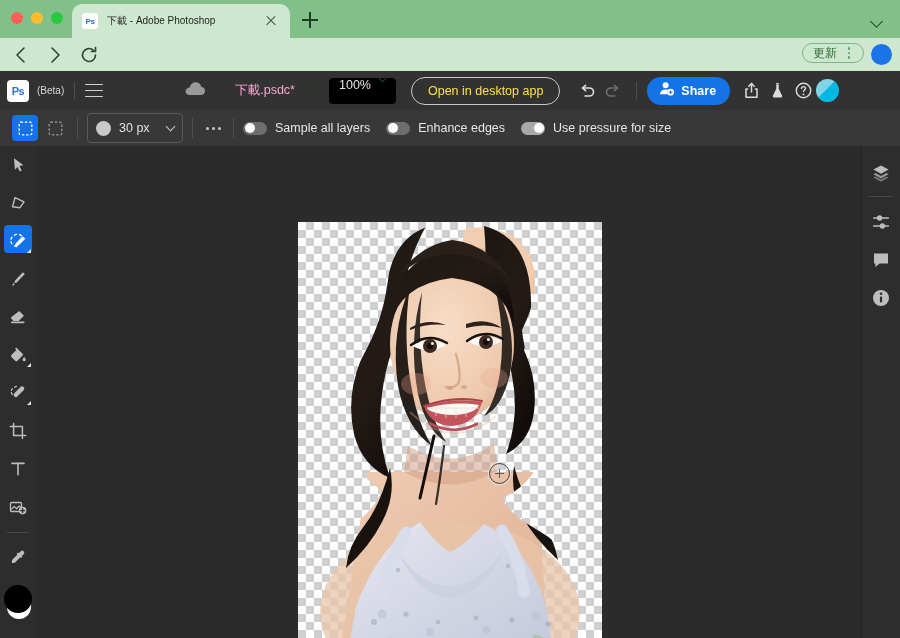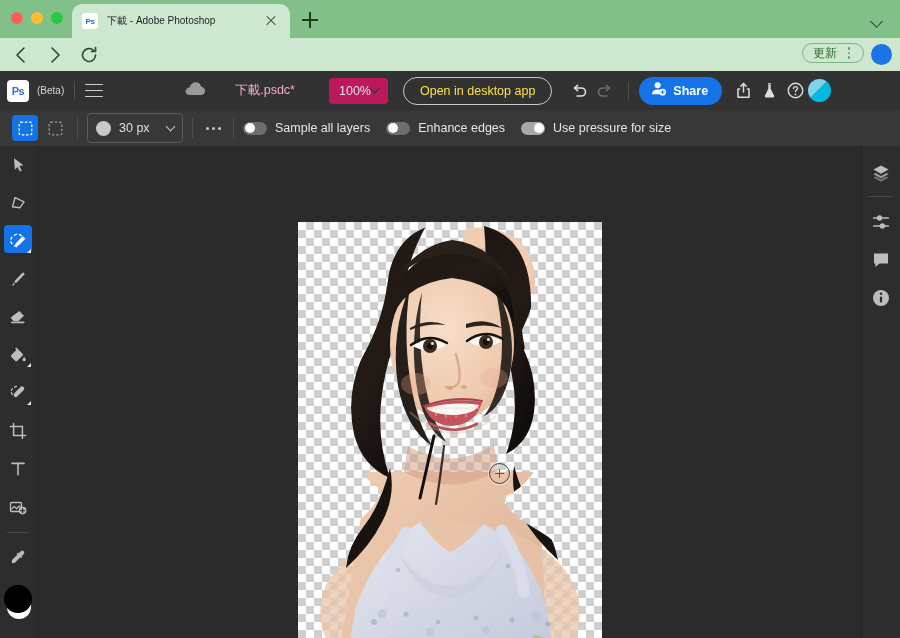--- a/index.html
+++ b/index.html
@@ -98,22 +98,22 @@
     display:flex;align-items:center;justify-content:center;
     font-size:11px;font-weight:bold;color:#2f6fdd;letter-spacing:-.5px;flex:0 0 auto;
   }
   .beta{margin-left:8px;font-size:10px;color:#d6d6d6;}
   .vdiv{width:1px;height:18px;background:#4d4d4d;margin:0 10px;flex:0 0 auto;}
   .hamb{width:18px;height:14px;display:flex;flex-direction:column;justify-content:space-between;flex:0 0 auto;}
   .hamb i{height:1.8px;background:#cfcfcf;display:block;border-radius:1px;}
   .cloud-ic{margin-left:80px;flex:0 0 auto;color:#9a9a9a;}
   .docname{margin-left:28px;font-size:12.5px;color:#f9a8d4;display:flex;align-items:flex-start;gap:7px;flex:0 0 auto;}
   .zoombox{
-    margin-left:20px;background:#be185d;border-radius:4px;height:26px;
-    display:flex;align-items:center;padding:0 10px;box-sizing:border-box;flex:0 0 auto;
+    margin-left:20px;background:#000000;border-radius:4px;height:26px;
+    display:flex;gap:8px;padding:0 10px;box-sizing:border-box;flex:0 0 auto;
   }
   .zoomval{font-size:12.5px;color:#e3e3e3;}
   .openapp{
     margin-left:15px;height:28px;border:1px solid #c9c9c9;border-radius:14px;
     display:flex;align-items:center;padding:0 16px;box-sizing:border-box;
     font-size:12.5px;color:#fde047;flex:0 0 auto;
   }
   .arrowbtn{width:26px;height:26px;display:flex;align-items:center;justify-content:center;flex:0 0 auto;}
   .share-btn{
     height:28px;border-radius:14px;background:#1473e6;display:flex;align-items:center;

